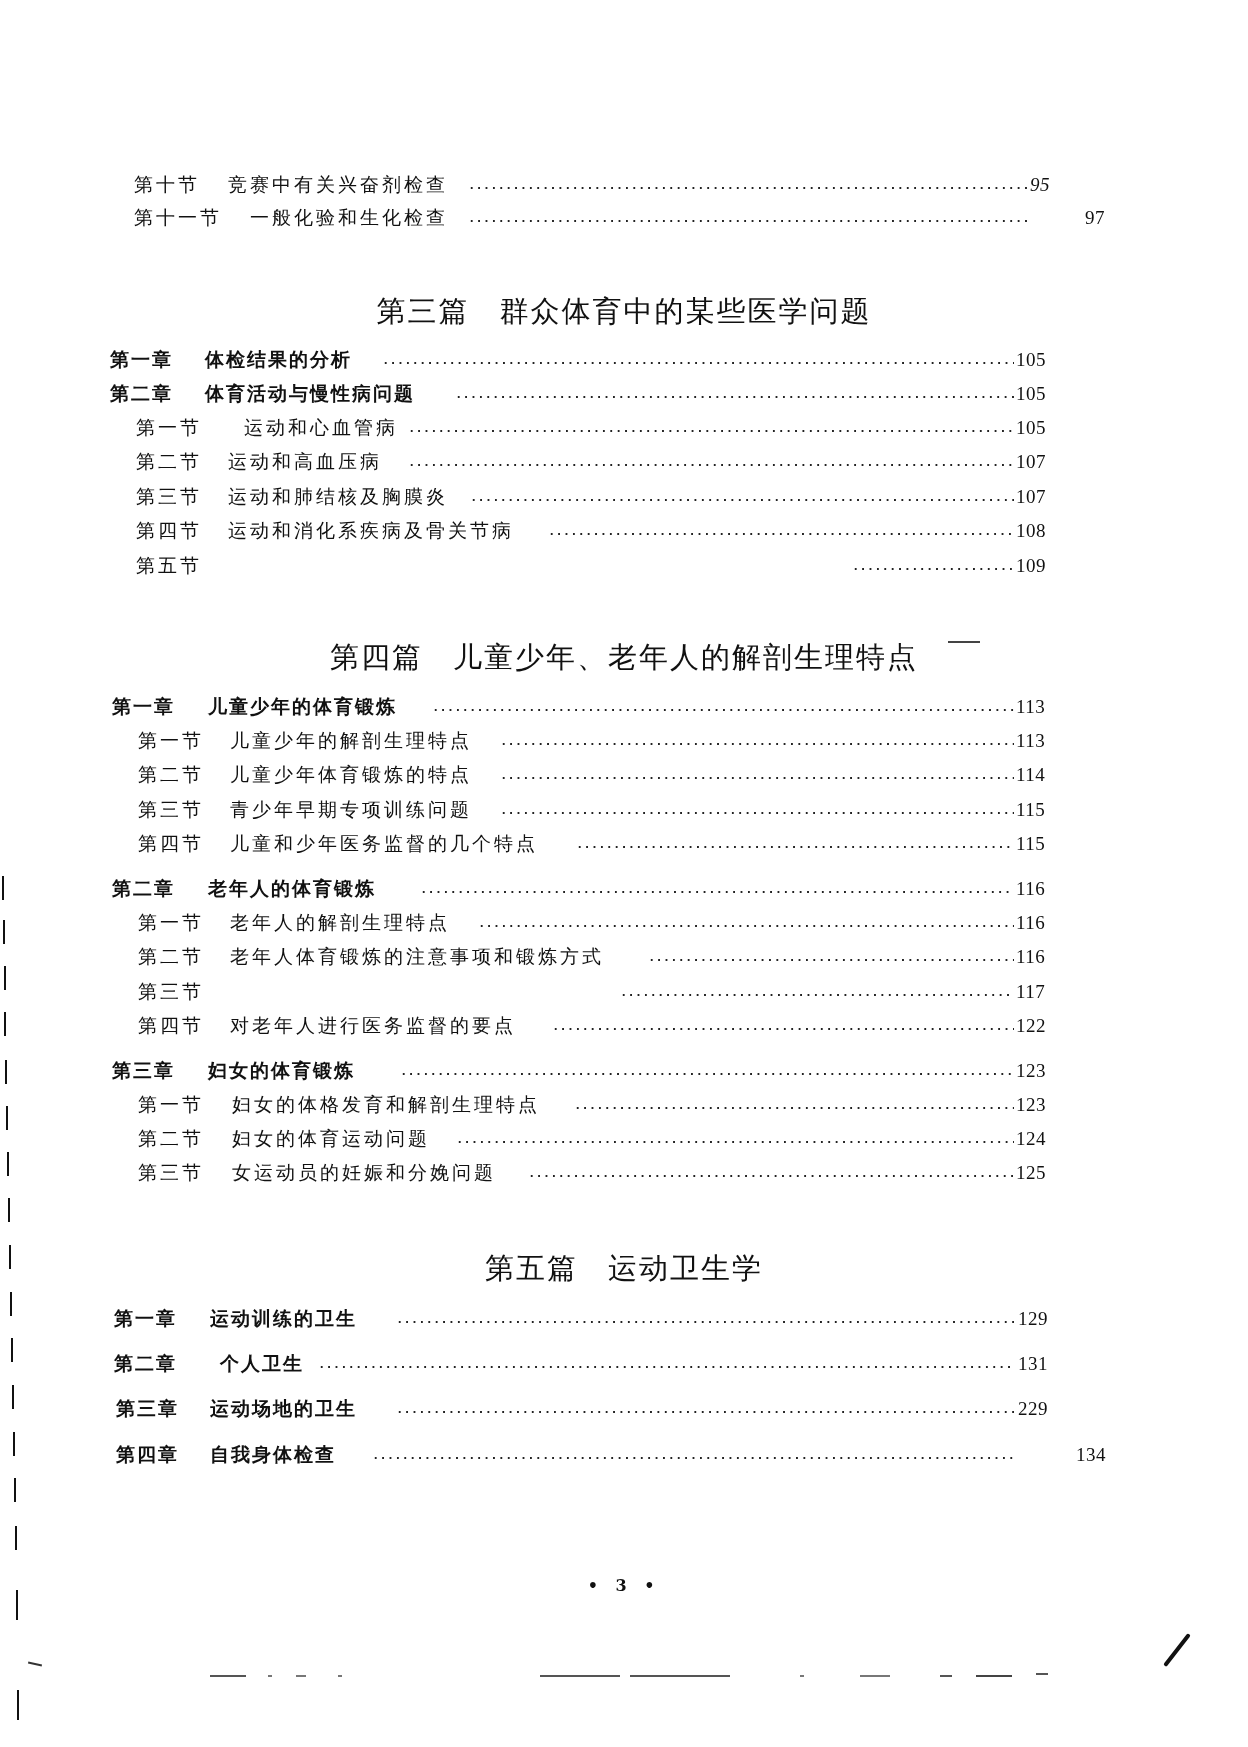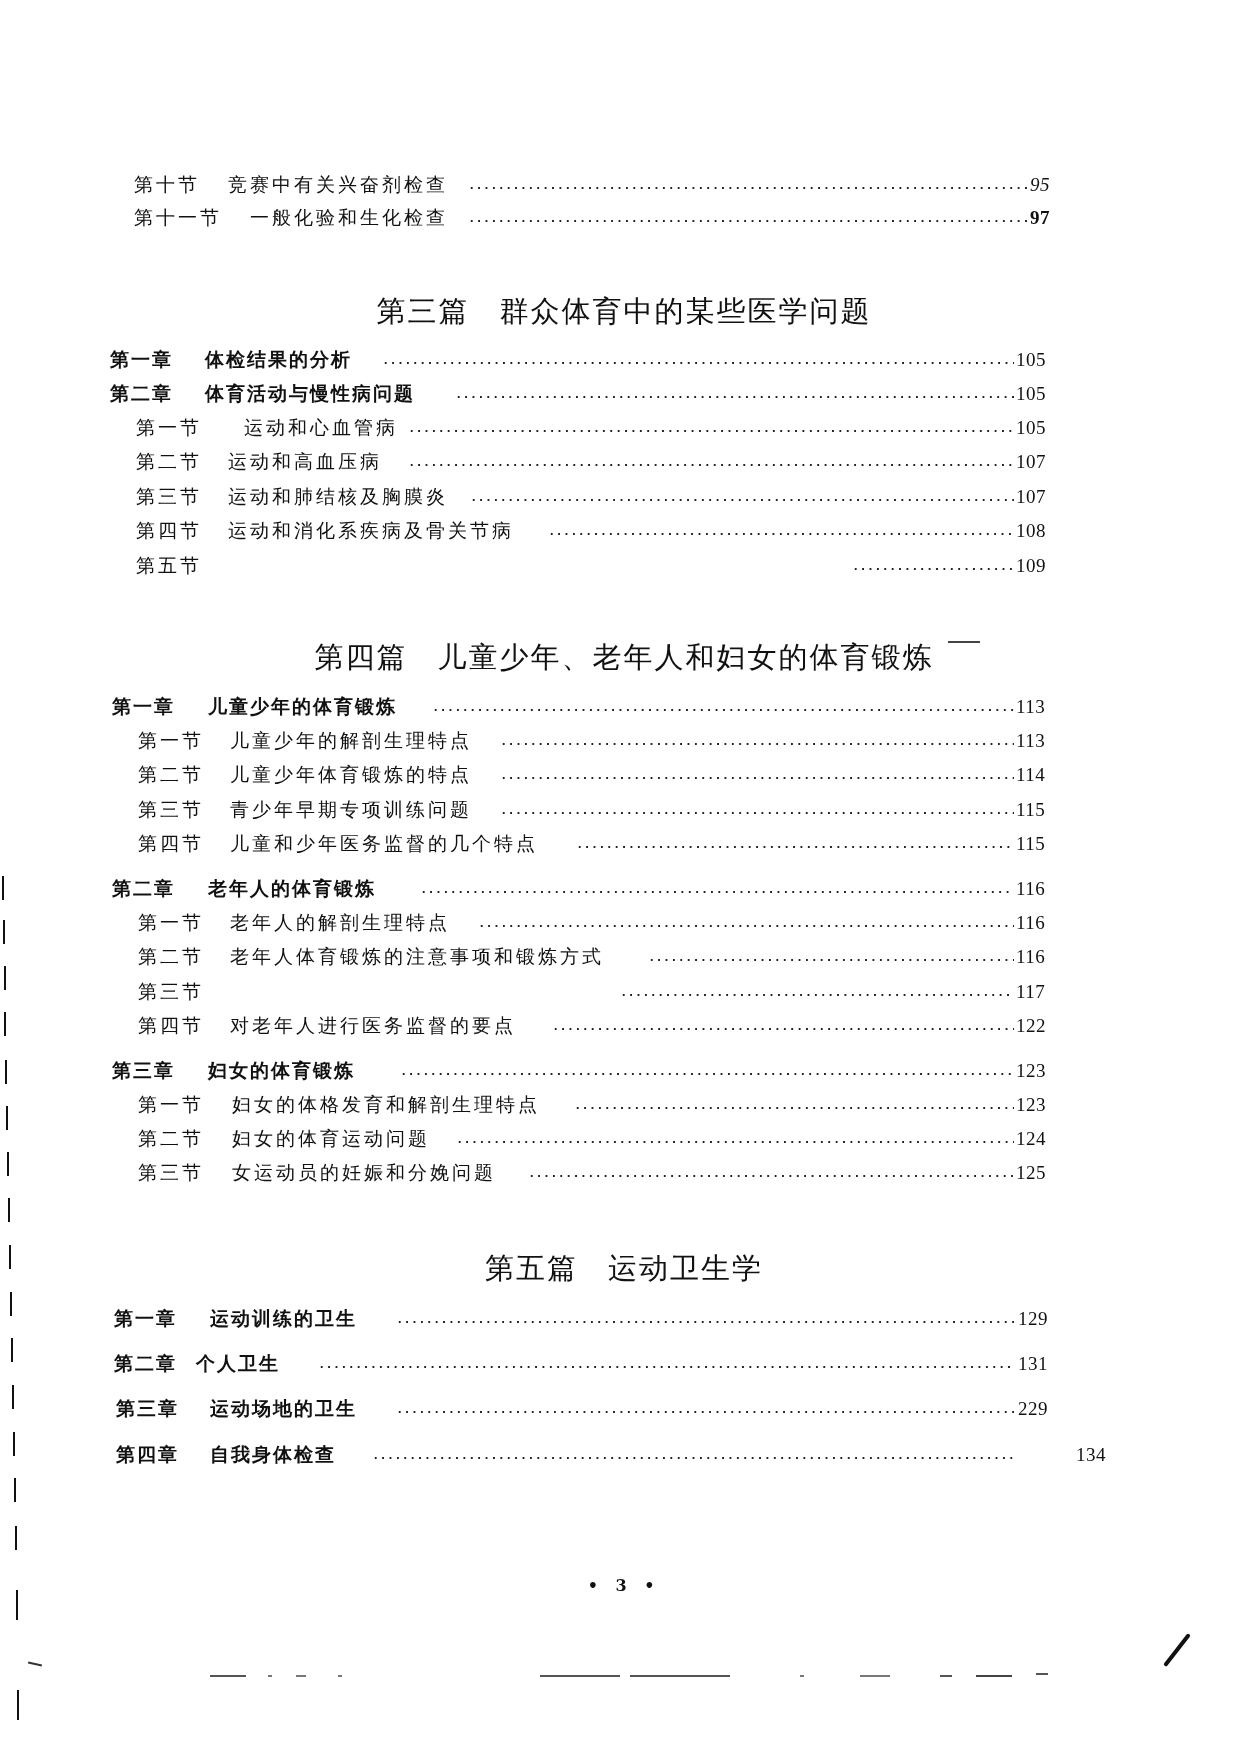--- a/index.html
+++ b/index.html
@@ -31,21 +31,21 @@
   <div class="row section" style="top:170px;">
     <span class="label" style="left:134px;">第十节</span>
     <span class="title" style="left:228px;">竞赛中有关兴奋剂检查</span>
     <span class="leader" style="left:468px; width:560px;"></span>
     <span class="page" style="left:1030px;font-style:italic;">95</span>
   </div>
   <div class="row section" style="top:203px;">
     <span class="label" style="left:134px;">第十一节</span>
     <span class="title" style="left:250px;">一般化验和生化检查</span>
     <span class="leader" style="left:468px; width:560px;"></span>
-    <span class="page" style="left:1030px;font-weight:bold;">97</span>
+    <span class="page" style="left:1085px;">97</span>
   </div>
 
   <div class="part-heading" style="top:280px;">
     <span>第三篇</span><span class="pgap"></span><span>群众体育中的某些医学问题</span>
   </div>
 
   <div class="row chapter" style="top:345px;">
     <span class="label" style="left:110px;">第一章</span>
     <span class="title" style="left:205px;">体检结果的分析</span>
     <span class="leader" style="left:382px; width:632px;"></span>
@@ -81,21 +81,21 @@
     <span class="leader" style="left:548px; width:466px;"></span>
     <span class="page" style="left:1016px;">108</span>
   </div>
   <div class="row section" style="top:551px;">
     <span class="label" style="left:136px;">第五节</span>
     <span class="leader" style="left:852px; width:162px;"></span>
     <span class="page" style="left:1016px;">109</span>
   </div>
 
   <div class="part-heading" style="top:626px;">
-    <span>第四篇</span><span class="pgap"></span><span>儿童少年、老年人和妇女的体育锻炼</span>
+    <span>第四篇</span><span class="pgap"></span><span>儿童少年、老年人的解剖生理特点</span>
   </div>
   <div class="dash" style="left:948px; top:641px; width:32px; background:#444;"></div>
 
   <div class="row chapter" style="top:692px;">
     <span class="label" style="left:112px;">第一章</span>
     <span class="title" style="left:208px;">儿童少年的体育锻炼</span>
     <span class="leader" style="left:432px; width:582px;"></span>
     <span class="page" style="left:1016px;">113</span>
   </div>
   <div class="row section" style="top:726px;">
@@ -183,21 +183,21 @@
   </div>
 
   <div class="row chapter" style="top:1304px;">
     <span class="label" style="left:114px;">第一章</span>
     <span class="title" style="left:210px;">运动训练的卫生</span>
     <span class="leader" style="left:396px; width:618px;"></span>
     <span class="page" style="left:1018px;">129</span>
   </div>
   <div class="row chapter" style="top:1349px;">
     <span class="label" style="left:114px;">第二章</span>
-    <span class="title" style="left:196px;">个人卫生</span>
+    <span class="title" style="left:220px;">个人卫生</span>
     <span class="leader" style="left:318px; width:696px;"></span>
     <span class="page" style="left:1018px;">131</span>
   </div>
   <div class="row chapter" style="top:1394px;">
     <span class="label" style="left:116px;">第三章</span>
     <span class="title" style="left:210px;">运动场地的卫生</span>
     <span class="leader" style="left:396px; width:618px;"></span>
     <span class="page" style="left:1018px;">229</span>
   </div>
   <div class="row chapter" style="top:1440px;">

